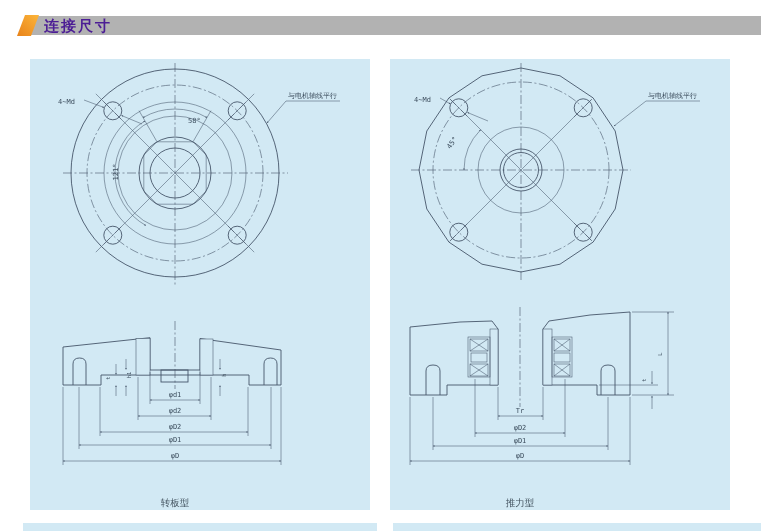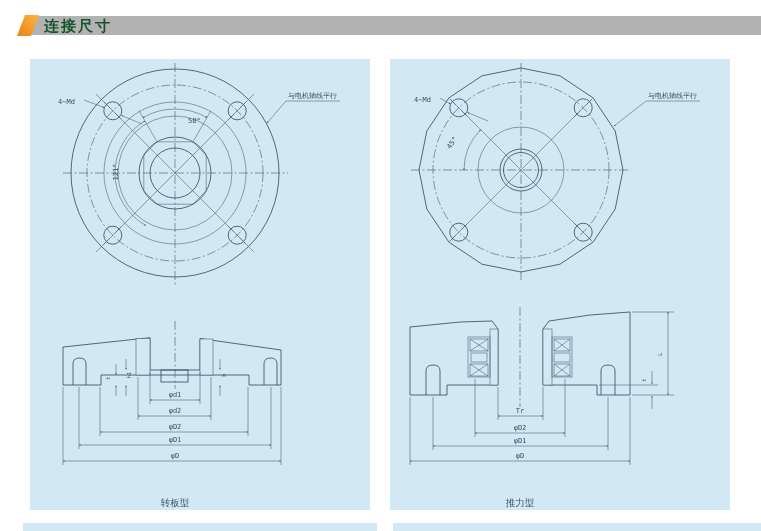--- a/index.html
+++ b/index.html
@@ -1,20 +1,20 @@
 <!DOCTYPE html>
 <html><head>
 <meta charset="utf-8">
 <style>
   html,body{margin:0;padding:0;background:#ffffff;}
   .stage{position:relative;width:761px;height:531px;background:#ffffff;overflow:hidden;
          font-family:"DejaVu Sans",sans-serif;}
   .header-bar{position:absolute;left:30px;top:16px;width:731px;height:19px;background:#b2b2b2;}
   .header-title{display:inline-block;padding-left:14px;font-size:15px;font-weight:bold;
-                color:#14532d;line-height:19px;letter-spacing:2px;}
+                color:#4c1d95;line-height:19px;letter-spacing:2px;}
   .flag{position:absolute;left:13px;top:12px;}
   .panel{position:absolute;top:59px;width:340px;height:451px;background:#d2e9f4;}
   .panel.left{left:30px;}
   .panel.right{left:390px;}
   .strip{position:absolute;top:523px;height:8px;background:#d2e9f4;}
   .strip.s-left{left:23px;width:354px;}
   .strip.s-right{left:393px;width:368px;}
   svg{display:block;}
   .ln{stroke:#46566a;stroke-width:0.9;fill:none;}
   .thin{stroke:#46566a;stroke-width:0.55;fill:none;}

